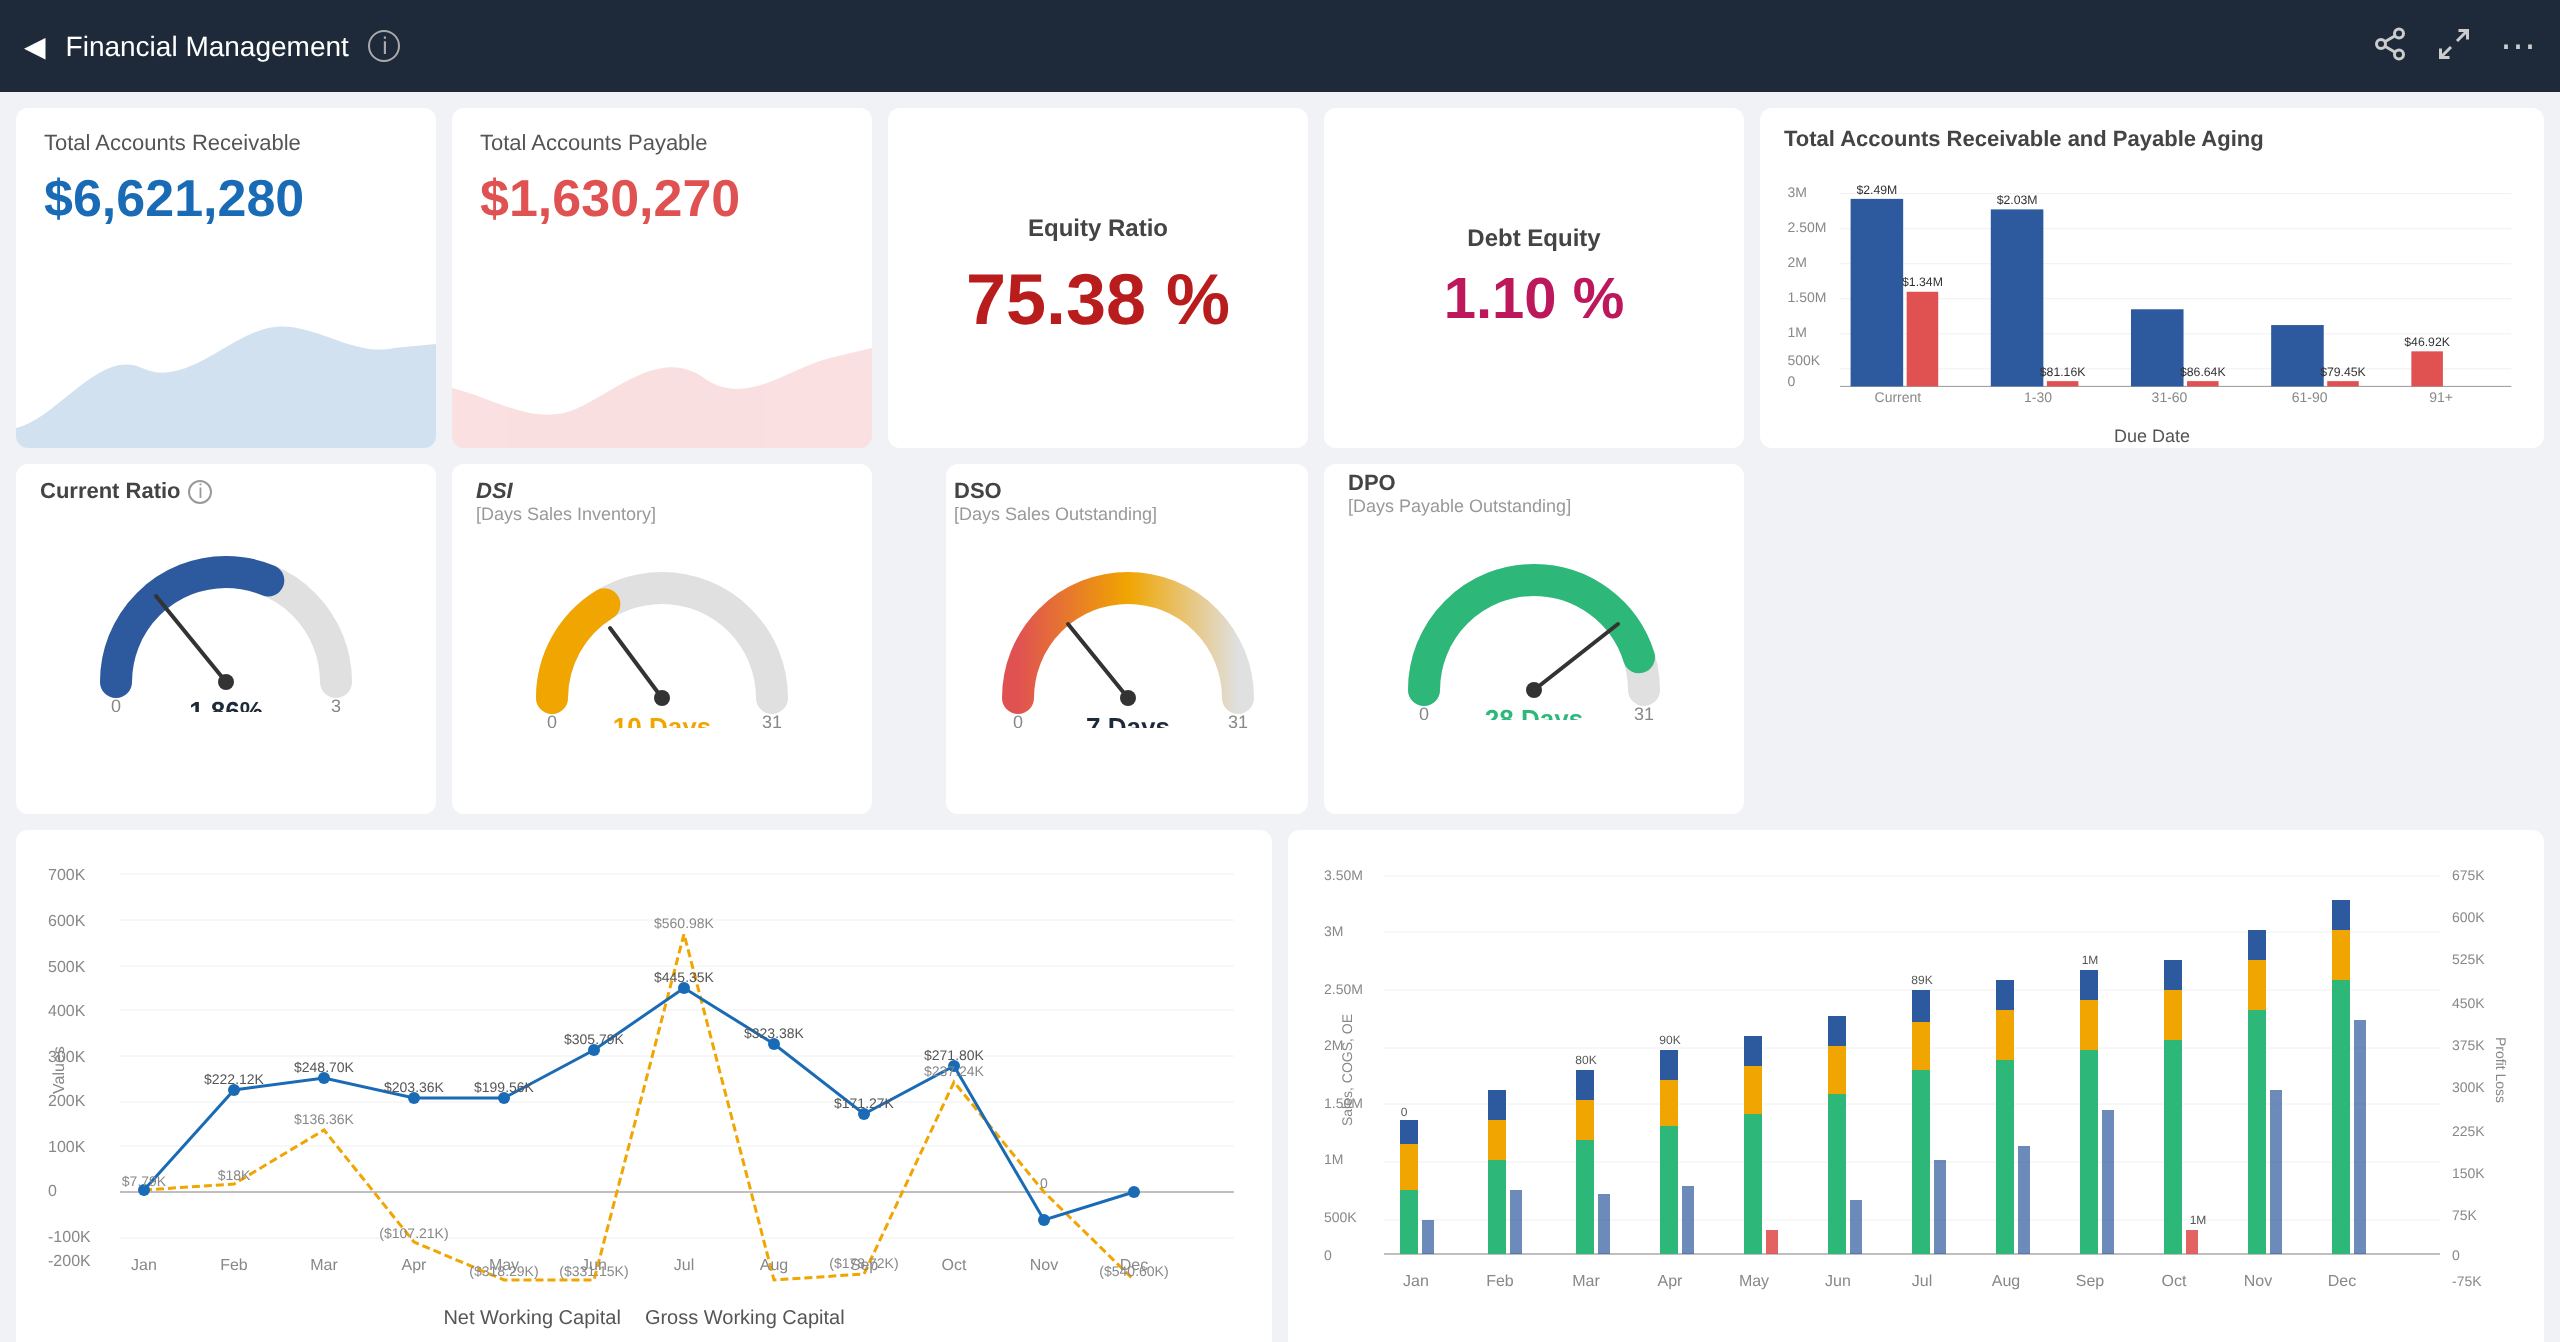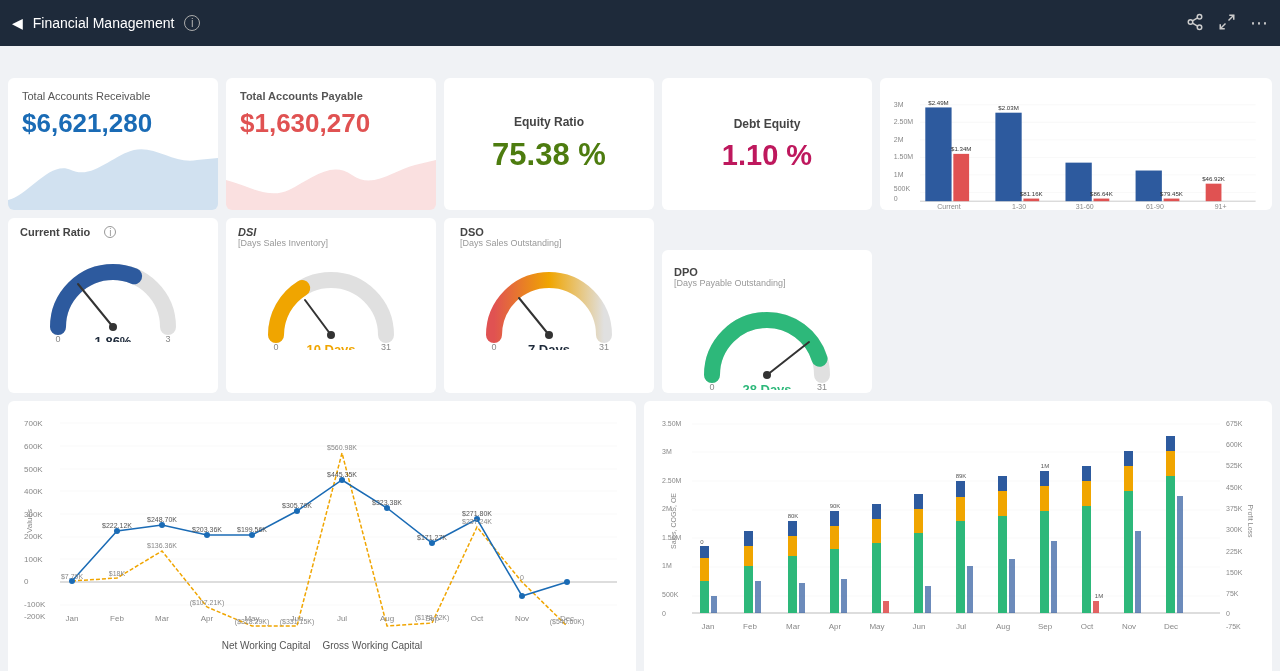--- a/index.html
+++ b/index.html
@@ -51,49 +51,50 @@
           <line x1="21" y1="3" x2="14" y2="10"></line>
           <line x1="3" y1="21" x2="10" y2="14"></line>
         </svg>
     </span>
     <span style="cursor:pointer; color:#ccc; font-size:18px;">⋯</span>
   </div>
 </div>
 
 <div class="dashboard">
 
-  <div style="display:grid; grid-template-columns:210px 210px 210px 210px 1fr; gap:8px; height:132px;margin-top:24px;">
+  <div style="display:grid; grid-template-columns:210px 210px 210px 210px 1fr; gap:8px; height:170px;">
 
     <div class="kpi-card-blue" style="position:relative; overflow:hidden;">
       <div style="font-size:11px; color:#555; font-weight:500; margin-bottom:6px;">Total Accounts Receivable</div>
       <div style="font-size:26px; font-weight:700; color:#1a6bb5;">$6,621,280</div>
       <svg style="position:absolute; bottom:0; left:0; width:100%; height:70px; opacity:0.2;" viewBox="0 0 200 70" preserveAspectRatio="none">
         <path d="M0,60 C20,55 40,20 60,30 C80,40 100,15 120,10 C140,5 160,25 180,20 L200,18 L200,70 L0,70 Z" fill="#1a6bb5"></path>
       </svg>
     </div>
 
     <div class="kpi-card-blue" style="position:relative; overflow:hidden;">
-      <div style="font-size:11px; color:#555; font-weight:700; margin-bottom:6px;">Total Accounts Payable</div>
+      <div style="font-size:11px; color:#555; font-weight:400; margin-bottom:6px;">Total Accounts Payable</div>
       <div style="font-size:26px; font-weight:700; color:#e05252;">$1,630,270</div>
       <svg style="position:absolute; bottom:0; left:0; width:100%; height:70px; opacity:0.18;" viewBox="0 0 200 70" preserveAspectRatio="none">
         <path d="M0,40 C20,45 40,60 60,50 C80,40 100,20 120,35 C140,50 160,30 180,25 L200,20 L200,70 L0,70 Z" fill="#e05252"></path>
       </svg>
     </div>
 
     <div class="metric-card">
       <div style="font-size:12px; color:#444; font-weight:600; margin-bottom:8px; text-align:left;">Equity Ratio</div>
-      <div style="font-size:31px; font-weight:700; color:#4d7c0f; text-align:left;">75.38 %</div>
+      <div style="font-size:36px; font-weight:700; color:#b91c1c; text-align:left;">75.38 %</div>
     </div>
 
     <div class="metric-card">
       <div style="font-size:12px; color:#444; font-weight:600; margin-bottom:8px; text-align:center;">Debt Equity</div>
       <div style="font-size:29px; font-weight:700; color:#be185d; text-align:center;">1.10 %</div>
     </div>
 
     <div class="card" style="padding:10px 12px;">
+      <div style="font-size:11px; color:#444; font-weight:600; margin-bottom:4px;">Total Accounts Receivable and Payable Aging</div>
       <svg width="100%" height="130" viewBox="0 0 420 130">
 
         <text x="2" y="12" font-size="8" fill="#888">3M</text>
         <text x="2" y="32" font-size="8" fill="#888">2.50M</text>
         <text x="2" y="52" font-size="8" fill="#888">2M</text>
         <text x="2" y="72" font-size="8" fill="#888">1.50M</text>
         <text x="2" y="92" font-size="8" fill="#888">1M</text>
         <text x="2" y="108" font-size="8" fill="#888">500K</text>
         <text x="2" y="120" font-size="8" fill="#888">0</text>
 
@@ -133,21 +134,21 @@
         <text x="375" y="129" font-size="8" fill="#888" text-anchor="middle">91+</text>
       </svg>
       <div style="font-size:9px; color:#555; text-align:center; margin-top:0;">Due Date</div>
       
     </div>
   </div>
 
   <div style="display:grid; grid-template-columns:210px 210px 210px 210px 1fr; gap:8px; height:175px;">
 
     <div class="card" style="padding:8px 12px;">
-      <div style="display:flex; align-items:center; gap:14px;">
+      <div style="display:flex; align-items:center; gap:4px;">
         <span style="font-size:11px; color:#444; font-weight:600;">Current Ratio</span>
         <span style="font-size:10px; color:#999; border:1px solid #999; border-radius:50%; width:12px; height:12px; display:inline-flex; align-items:center; justify-content:center; cursor:pointer;">i</span>
       </div>
       <div style="display:flex; justify-content:center; margin-top:4px;">
         <svg width="140" height="100" viewBox="0 0 140 100">
           <path d="M15,85 A55,55 0 0,1 125,85" fill="none" stroke="#e0e0e0" stroke-width="16" stroke-linecap="round"></path>
           <path d="M15,85 A55,55 0 0,1 125,85" fill="none" stroke="#2d5a9e" stroke-width="16" stroke-linecap="round" stroke-dasharray="173" stroke-dashoffset="65"></path>
 
           <line x1="70" y1="85" x2="35" y2="42" stroke="#333" stroke-width="2" stroke-linecap="round"></line>
           <circle cx="70" cy="85" r="4" fill="#333"></circle>
@@ -168,21 +169,21 @@
 
           <line x1="70" y1="85" x2="44" y2="50" stroke="#333" stroke-width="2" stroke-linecap="round"></line>
           <circle cx="70" cy="85" r="4" fill="#333"></circle>
           <text x="70" y="104" text-anchor="middle" font-size="13" font-weight="700" fill="#f0a500">10 Days</text>
           <text x="15" y="100" text-anchor="middle" font-size="9" fill="#888">0</text>
           <text x="125" y="100" text-anchor="middle" font-size="9" fill="#888">31</text>
         </svg>
       </div>
     </div>
 
-    <div class="card" style="padding:8px 16px;">
+    <div class="card" style="padding:8px 4px;margin-left:29px;">
       <div style="font-size:11px; color:#444; font-weight:600;">DSO</div>
       <div style="font-size:9px; color:#999;">[Days Sales Outstanding]</div>
       <div style="display:flex; justify-content:center; margin-top:2px;">
         <svg width="140" height="100" viewBox="0 0 140 100">
           <defs>
             <linearGradient id="dso-grad" x1="0%" y1="0%" x2="100%" y2="0%">
               <stop offset="0%" style="stop-color:#e05252;stop-opacity:1"></stop>
               <stop offset="50%" style="stop-color:#f0a500;stop-opacity:1"></stop>
               <stop offset="100%" style="stop-color:#e0e0e0;stop-opacity:1"></stop>
             </linearGradient>
@@ -191,21 +192,21 @@
 
           <line x1="70" y1="85" x2="40" y2="48" stroke="#333" stroke-width="2" stroke-linecap="round"></line>
           <circle cx="70" cy="85" r="4" fill="#333"></circle>
           <text x="70" y="104" text-anchor="middle" font-size="13" font-weight="700" fill="#1e2a3a">7 Days</text>
           <text x="15" y="100" text-anchor="middle" font-size="9" fill="#888">0</text>
           <text x="125" y="100" text-anchor="middle" font-size="9" fill="#888">31</text>
         </svg>
       </div>
     </div>
 
-    <div class="card" style="padding:16px 12px;margin-top:32px;">
+    <div class="card" style="padding:4px 12px;">
       <div style="font-size:11px; color:#444; font-weight:600;">DPO</div>
       <div style="font-size:9px; color:#999;">[Days Payable Outstanding]</div>
       <div style="display:flex; justify-content:center; margin-top:2px;">
         <svg width="140" height="100" viewBox="0 0 140 100">
           <path d="M15,85 A55,55 0 0,1 125,85" fill="none" stroke="#e0e0e0" stroke-width="16" stroke-linecap="round"></path>
           <path d="M15,85 A55,55 0 0,1 125,85" fill="none" stroke="#2db87a" stroke-width="16" stroke-linecap="round" stroke-dasharray="173" stroke-dashoffset="17"></path>
 
           <line x1="70" y1="85" x2="112" y2="52" stroke="#333" stroke-width="2" stroke-linecap="round"></line>
           <circle cx="70" cy="85" r="4" fill="#333"></circle>
           <text x="70" y="104" text-anchor="middle" font-size="13" font-weight="700" fill="#2db87a">28 Days</text>

